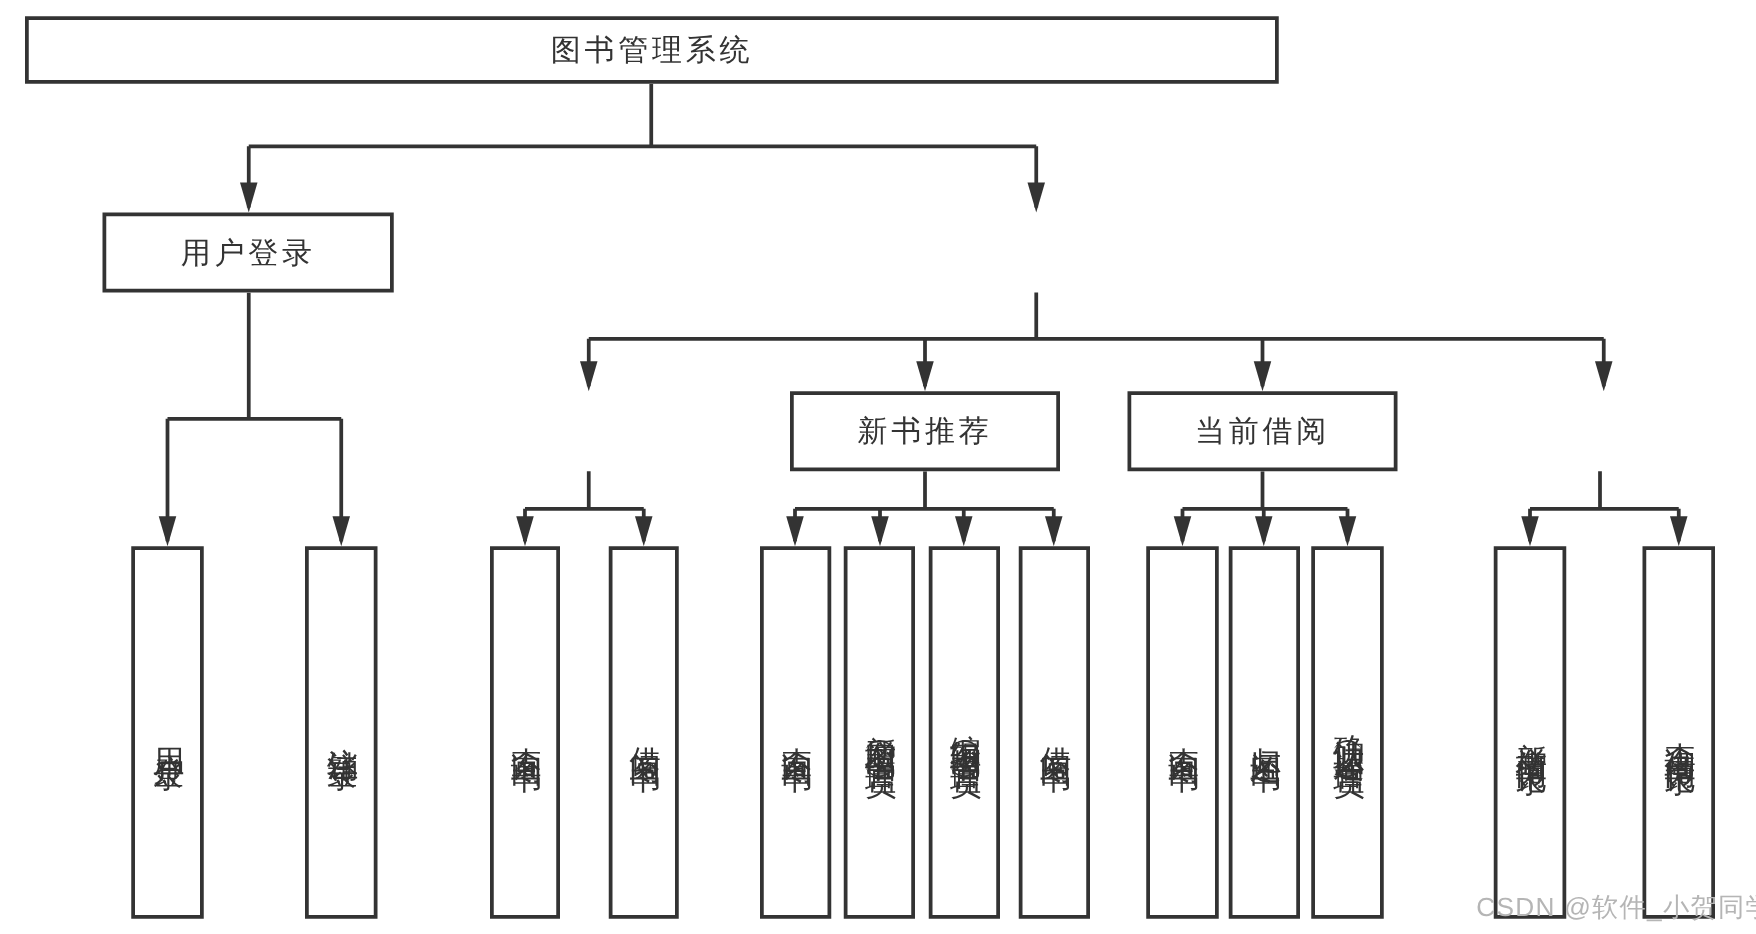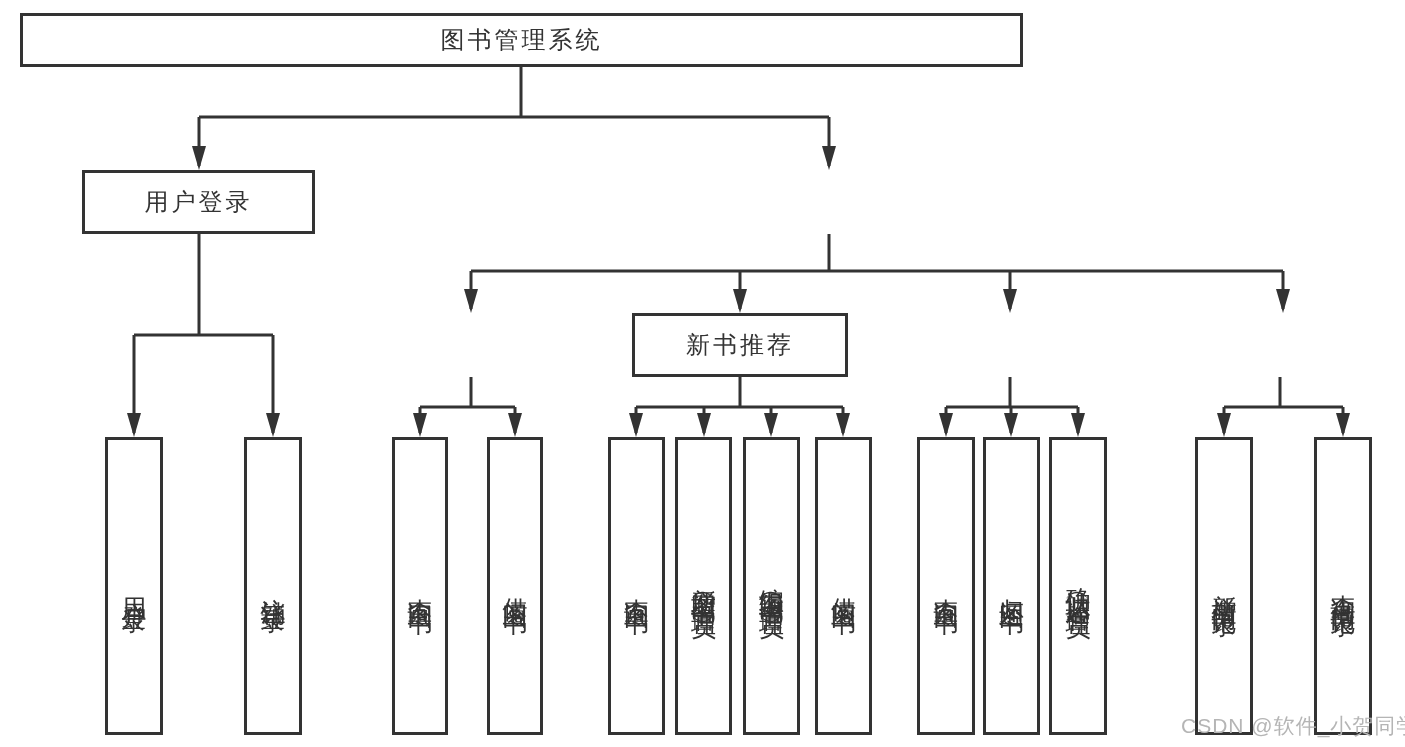--- a/index.html
+++ b/index.html
@@ -77,20 +77,23 @@
     <span>图书管理系统</span>
   </div>
 
   <div class="node h" style="left:82px;top:170px;width:233px;height:64px">
     <span>用户登录</span>
   </div>
 
   <div class="node h" style="left:632px;top:313px;width:216px;height:64px">
     <span>新书推荐</span>
   </div>
+  <div class="node h" style="left:902px;top:313px;width:216px;height:64px">
+    <span>当前借阅</span>
+  </div>
 
   <div class="node leaf" style="left:105px;top:437px;width:58px;height:298px">
     <span>用户登录</span>
   </div>
   <div class="node leaf" style="left:244px;top:437px;width:58px;height:298px">
     <span>注销登录</span>
   </div>
 
   <div class="node leaf" style="left:392px;top:437px;width:56px;height:298px">
     <span>查询图书</span>

